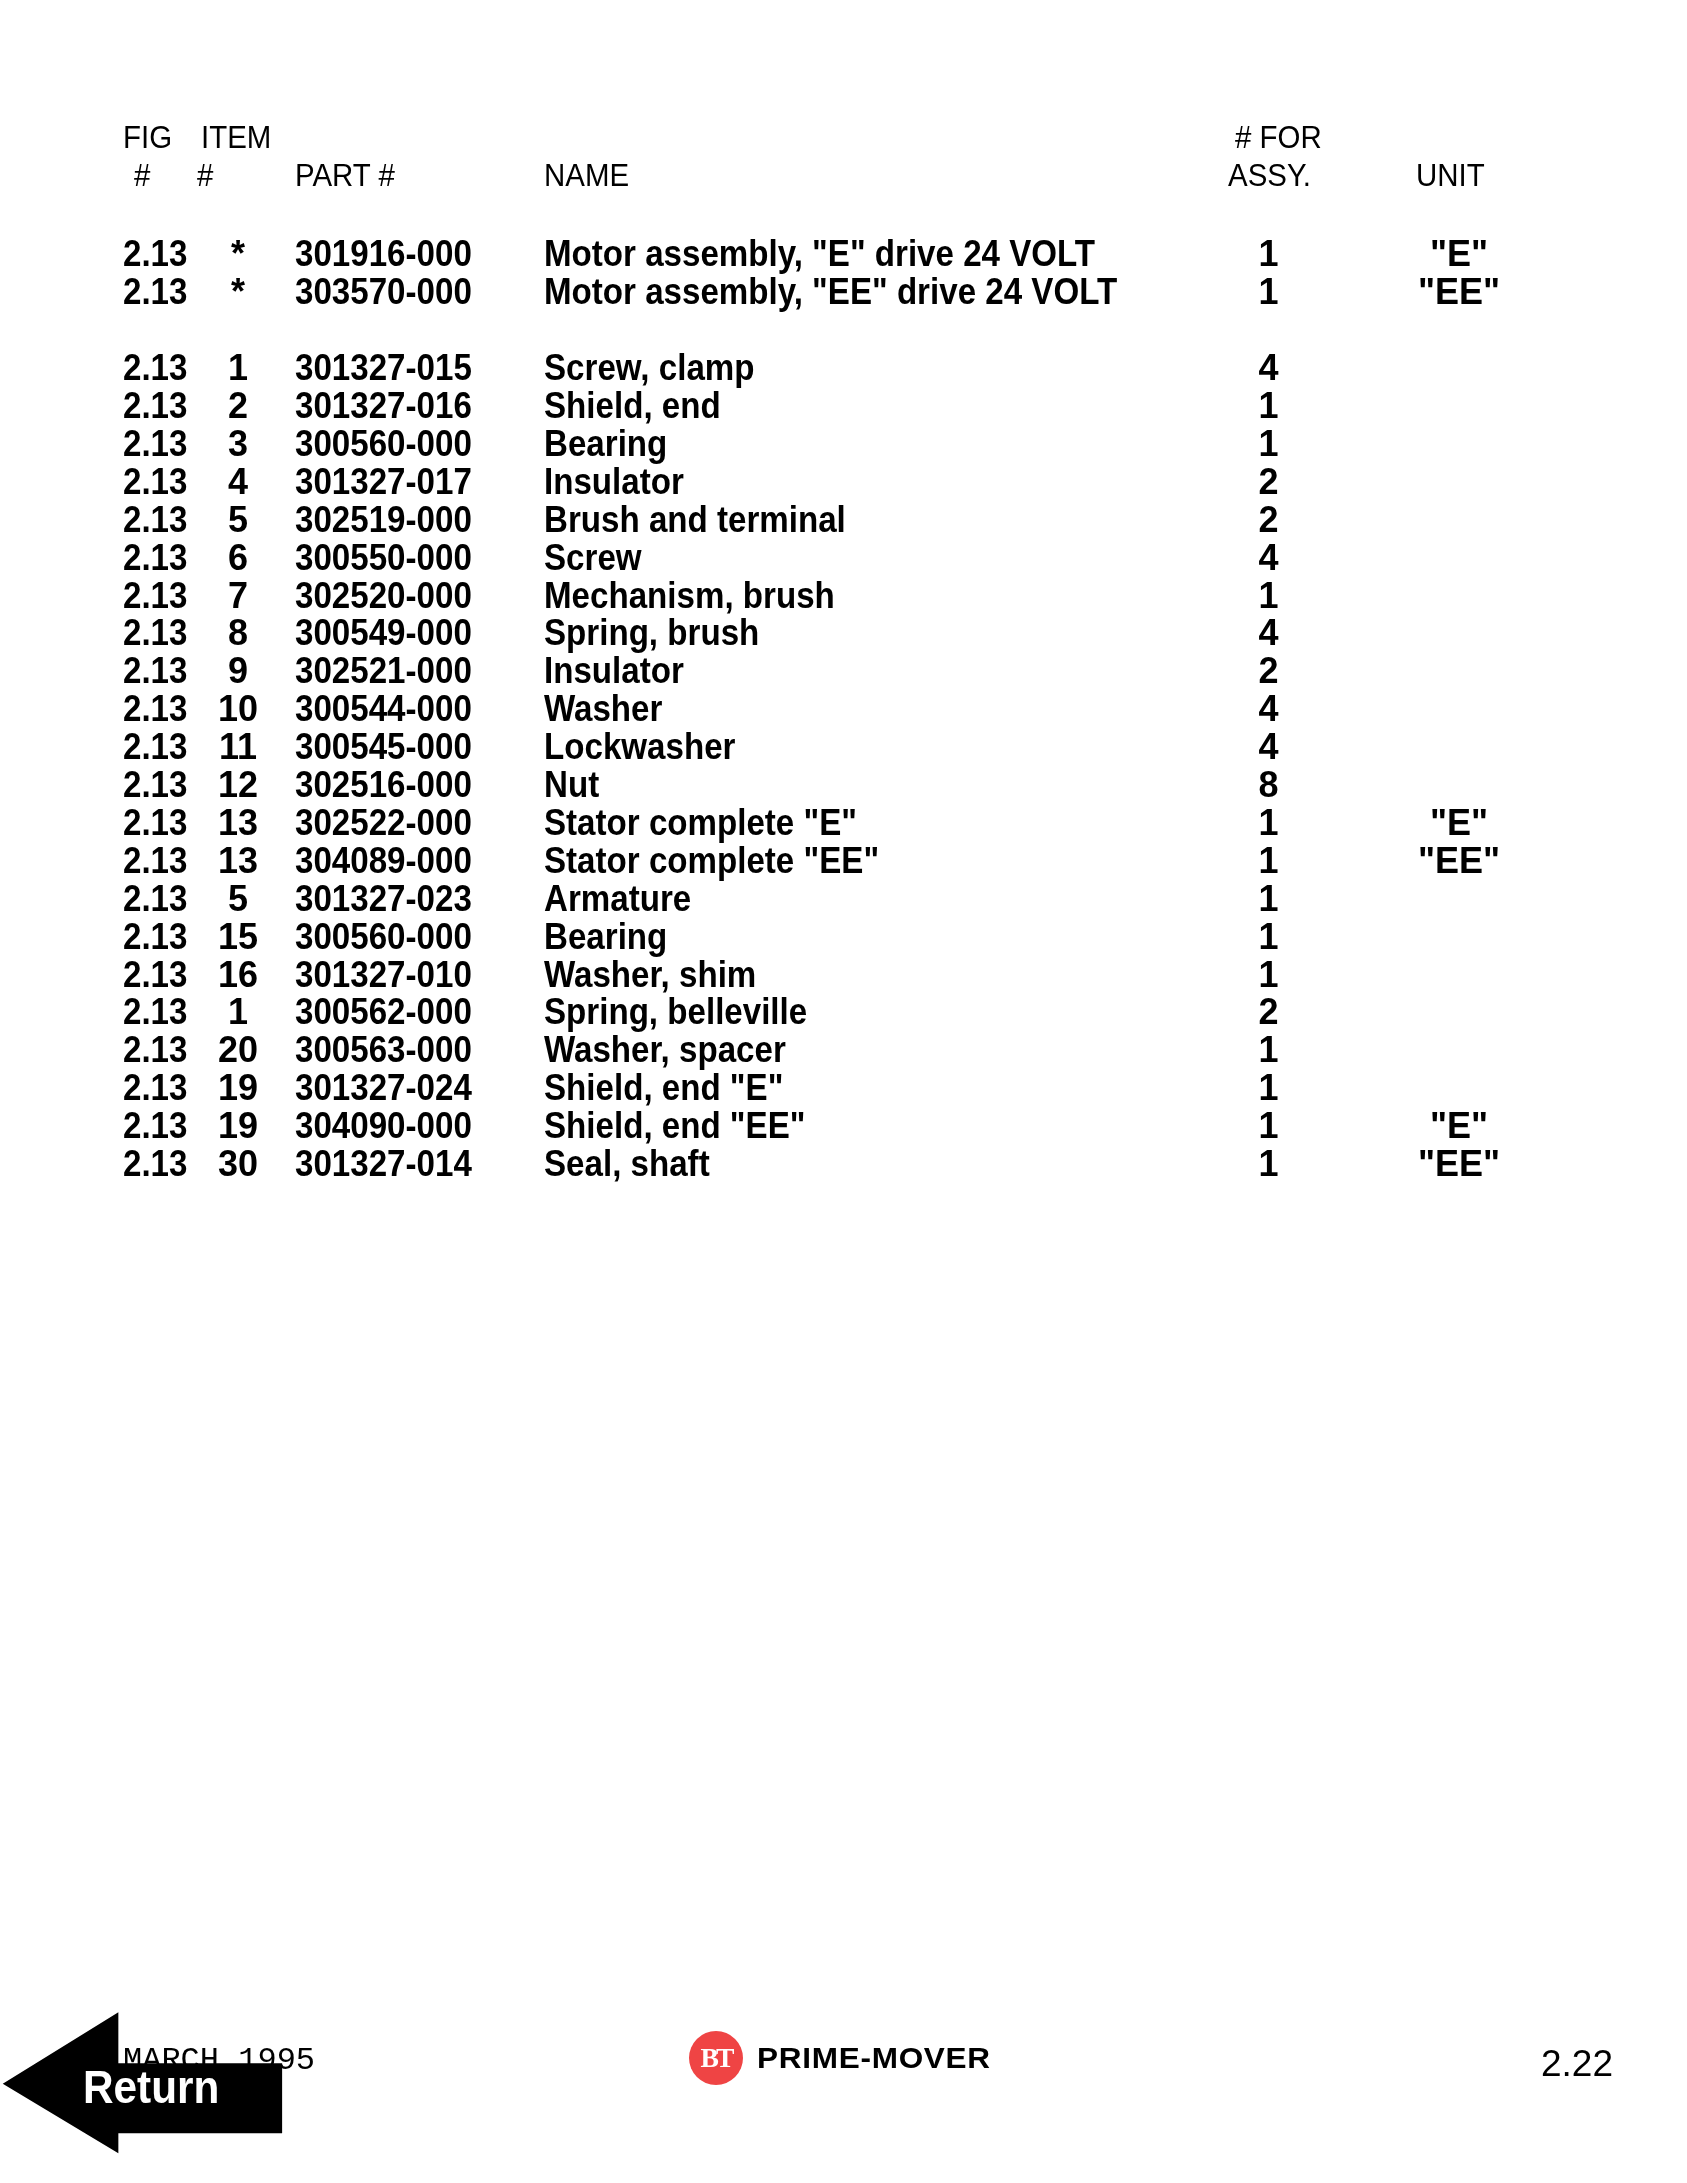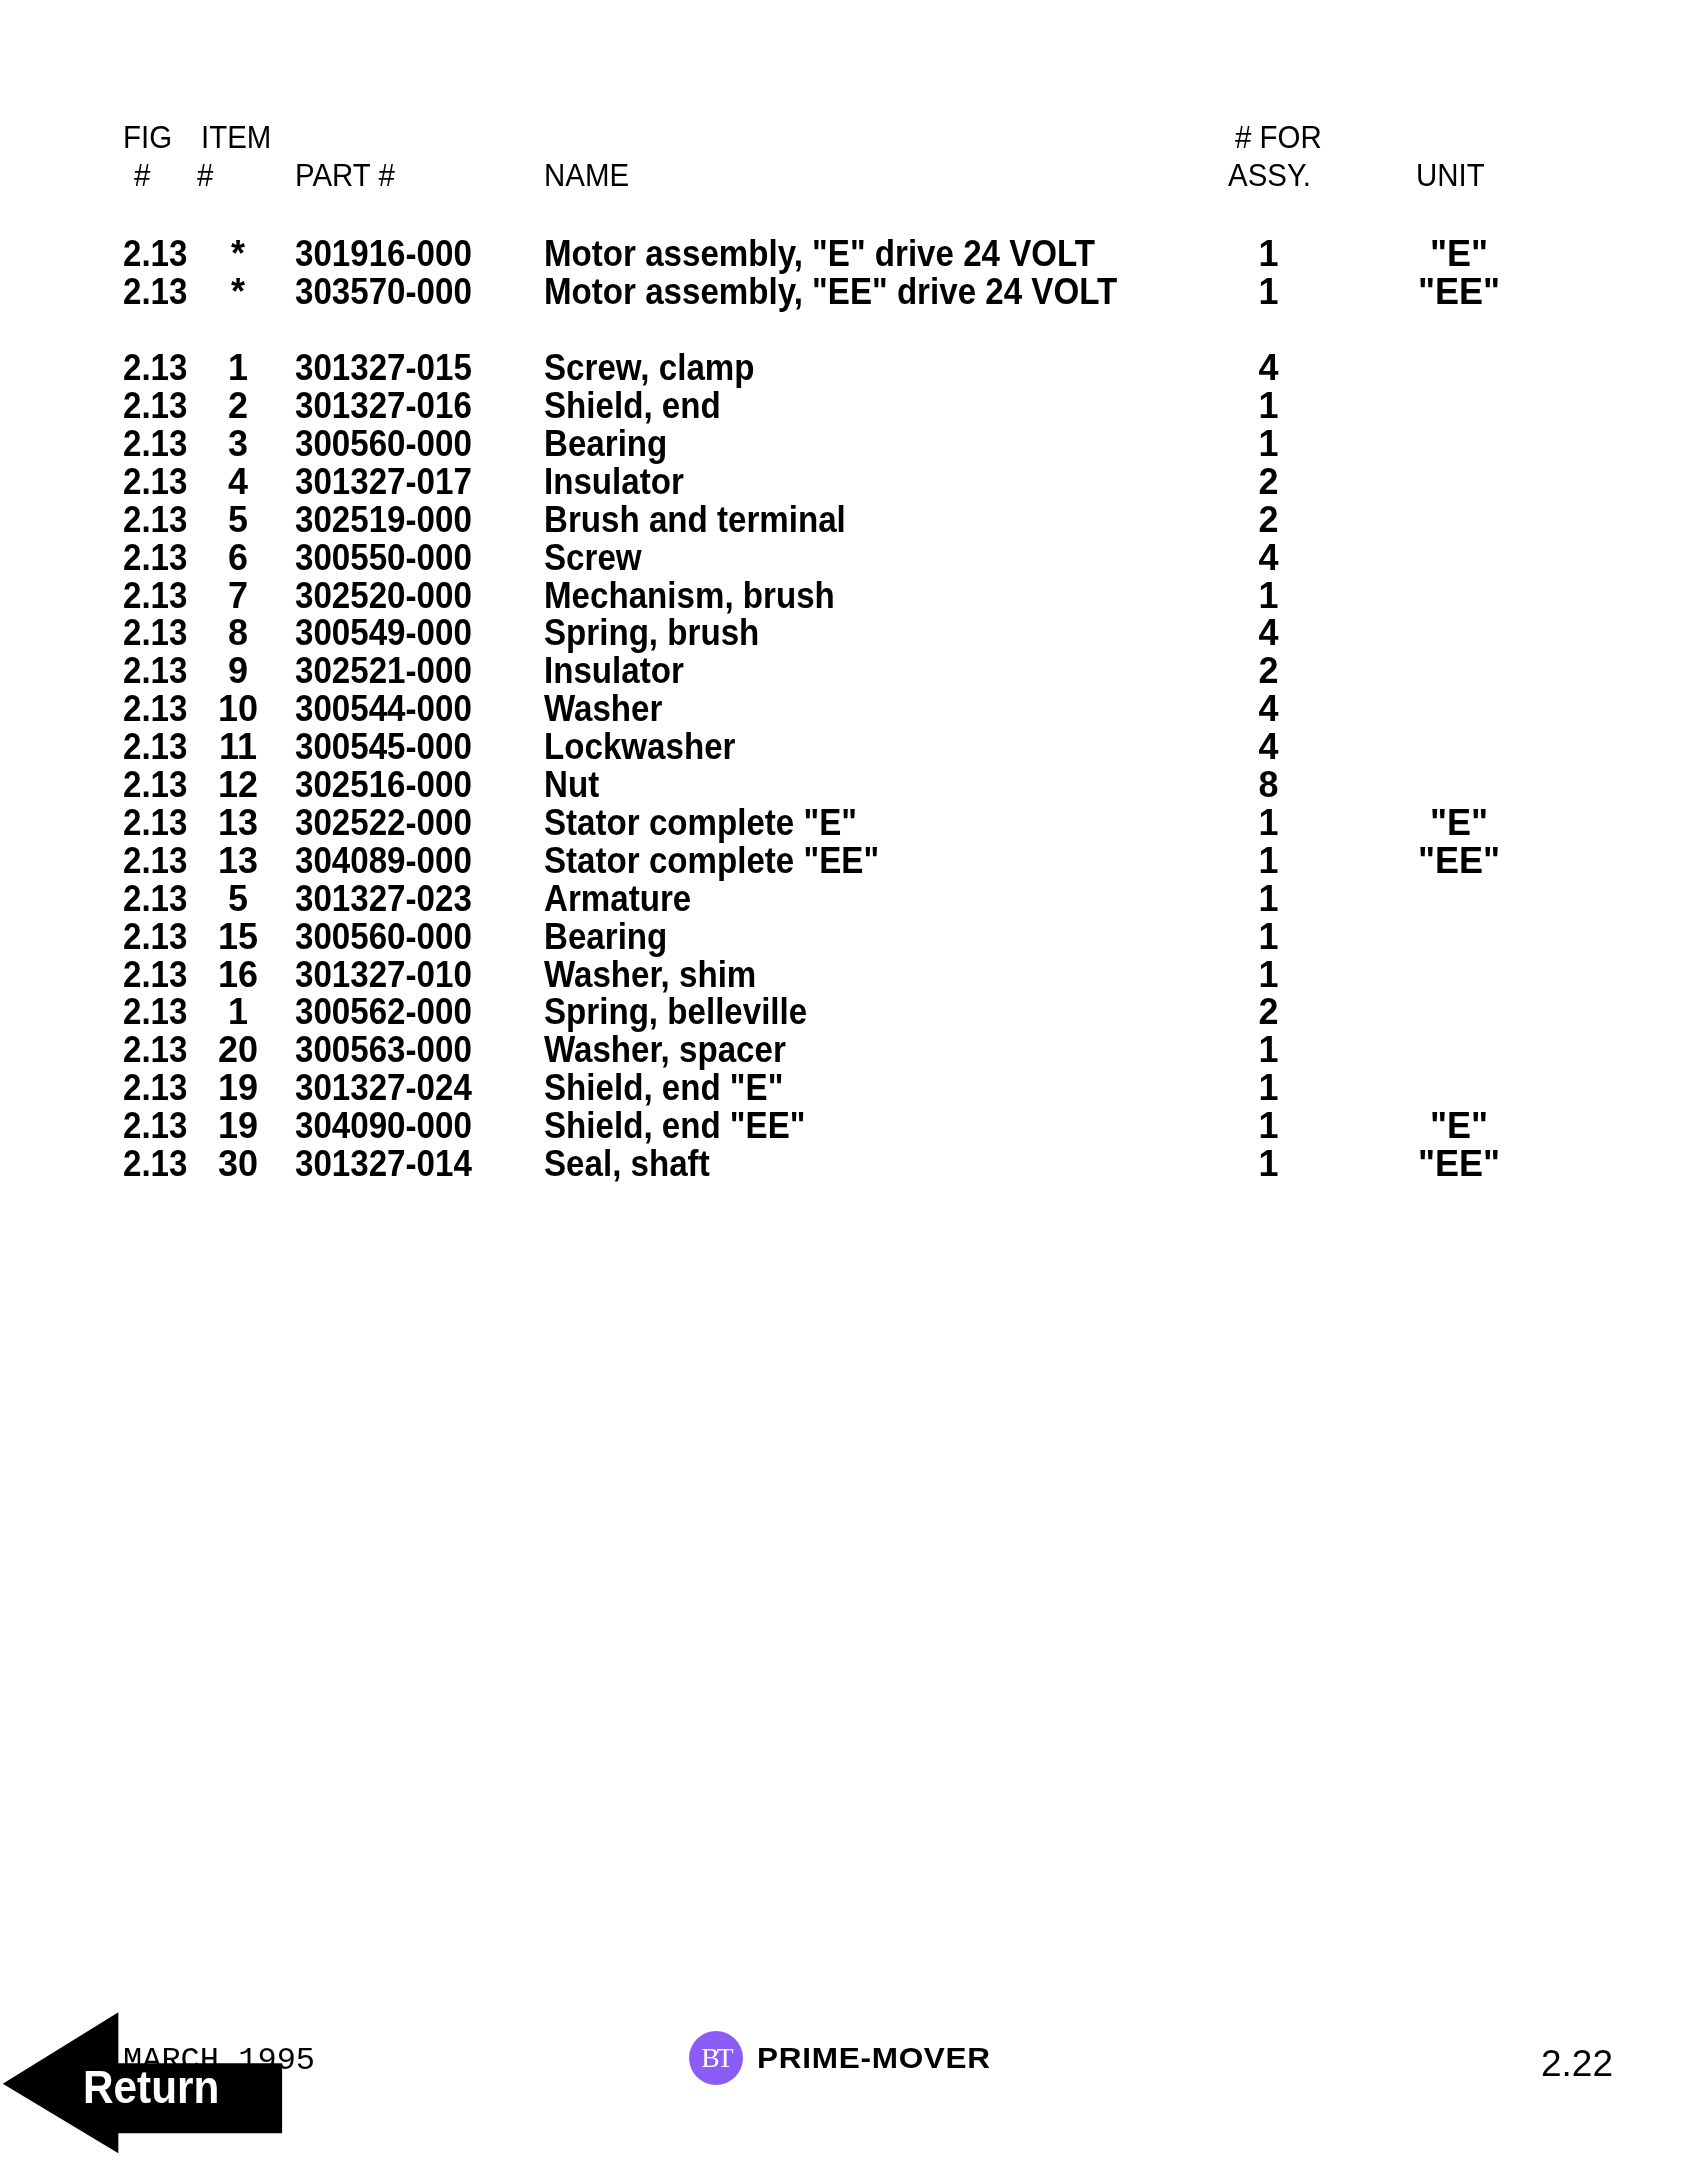--- a/index.html
+++ b/index.html
@@ -10,23 +10,23 @@
   .c { position: absolute; top: 0; white-space: nowrap; }
   .fig { left: 123px; transform: scaleX(0.92); transform-origin: left top; }
   .item { left: 207px; width: 62px; text-align: center; }
   .part { left: 295px; transform: scaleX(0.92); transform-origin: left top; }
   .name { left: 544px; transform: scaleX(0.92); transform-origin: left top; }
   .qty { left: 1234px; width: 69px; text-align: center; font-family: "Liberation Sans", sans-serif; }
   .unit { left: 1411px; width: 96px; text-align: center; }
   .footer-date { position: absolute; left: 123px; top: 2045px; font-size: 32px; line-height: 1; white-space: nowrap; font-family: Liberation Mono, monospace; }
   .footer-page { position: absolute; left: 1541px; top: 2045px; font-size: 37px; line-height: 1; }
   .logo { position: absolute; left: 689px; top: 2030px; height: 55px; display: flex; align-items: center; }
-  .logo-circle { width: 54px; height: 54px; border-radius: 50%; background: #8b5cf6; color: #fff;
+  .logo-circle { width: 54px; height: 54px; border-radius: 50%; background: #ef4444; color: #fff;
                  display: flex; align-items: center; justify-content: center;
-                 font-family: "Liberation Serif", serif; font-weight: normal; font-size: 27.6px; letter-spacing: -2.8px; text-align: center; }
+                 font-family: "Liberation Serif", serif; font-weight: bold; font-size: 27.6px; letter-spacing: -2.8px; text-align: center; }
   .logo-text { margin-left: 13.8px; font-weight: bold; font-size: 30px; letter-spacing: 0.7px; transform: scaleX(1.05); transform-origin: left center; }
   .return-btn { position: absolute; left: 0; top: 2012px; width: 289px; height: 145px; cursor: pointer; }
   .return-btn svg { position: absolute; left: 0; top: 0; }
   .return-label { position: absolute; left: 83px; top: 2063px; color: #fff; font-weight: bold; font-size: 47px; line-height: 1; white-space: nowrap; transform: scaleX(0.9); transform-origin: left top; }
 </style>
 </head>
 <body>
 
 <div class="hdr" style="left:123px; top:121px;">FIG</div>
 <div class="hdr" style="left:201px; top:121px;">ITEM</div>

